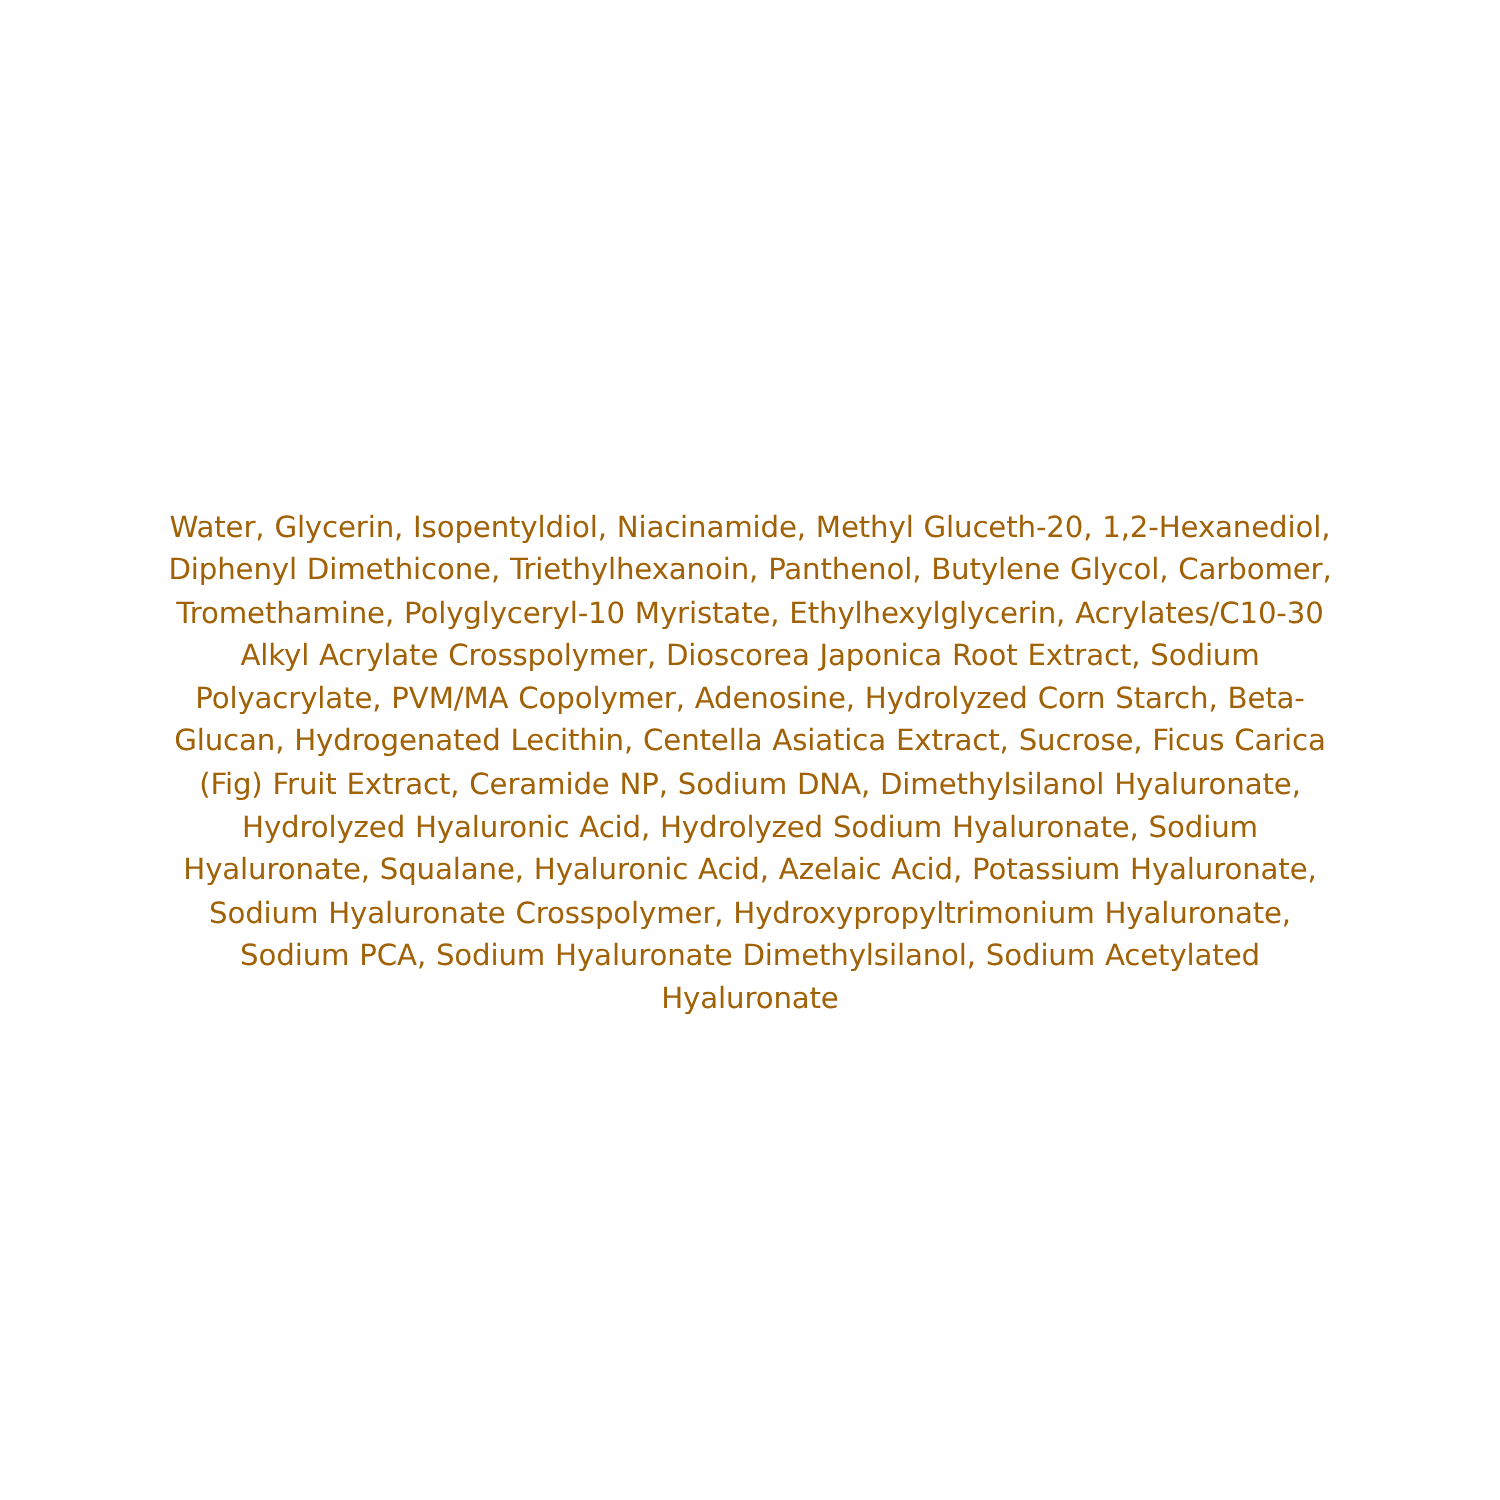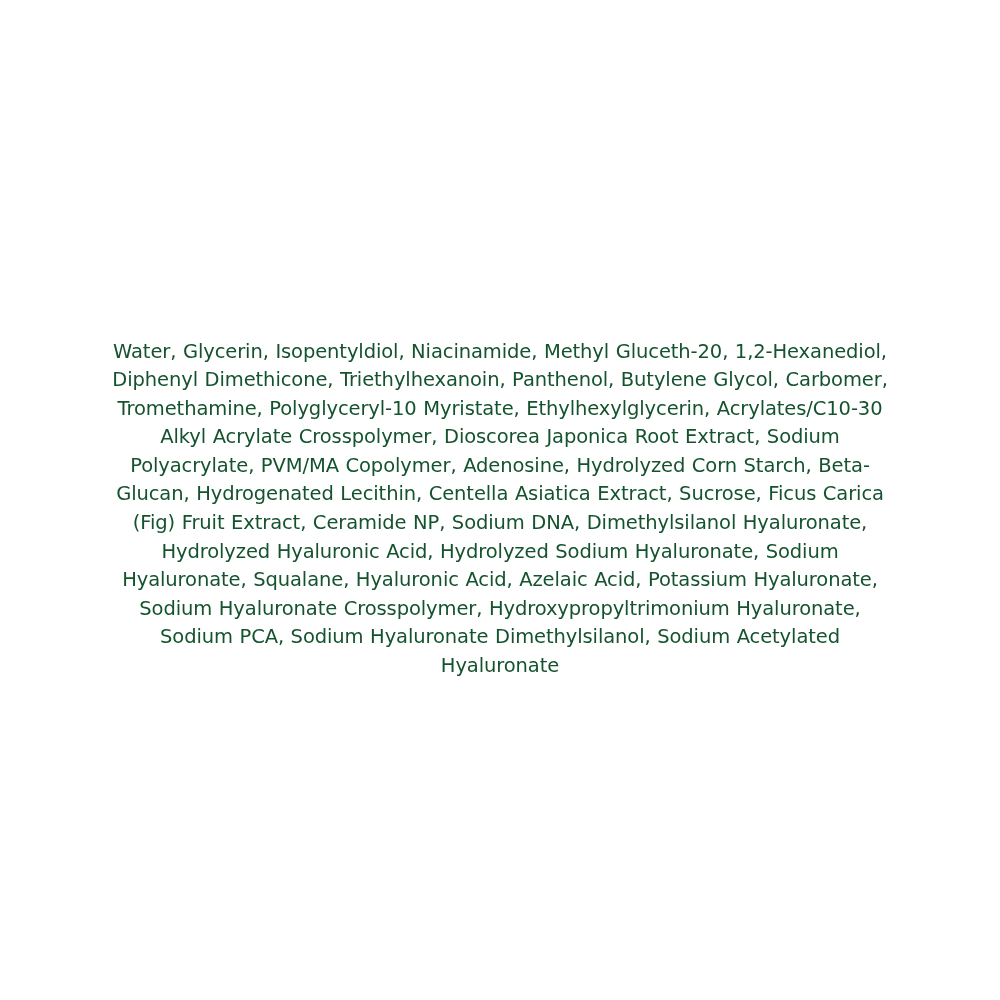--- a/index.html
+++ b/index.html
@@ -24,21 +24,21 @@
     position: absolute;
     left: 100px;
     top: 318px;
     width: 800px;
     text-align: center;
   }
   .ingredients-text {
     font-family: "DejaVu Sans", sans-serif;
     font-size: 19.5px;
     line-height: 28.6px;
-    color: #14532d;
+    color: #a16207;
     letter-spacing: -0.1px;
     text-align: center;
     word-spacing: 0.5px;
   }
 </style>
 </head>
 <body>
 
 <div class="page">
   <div class="ingredients-block">

